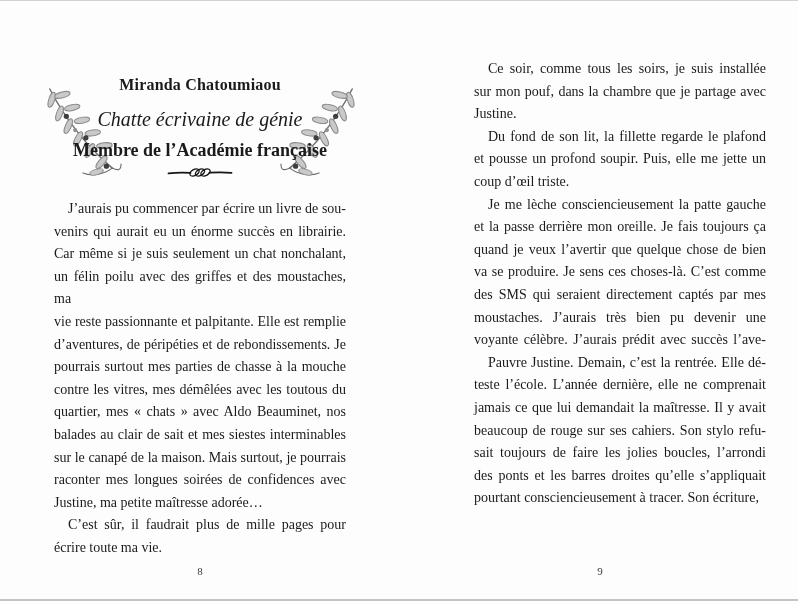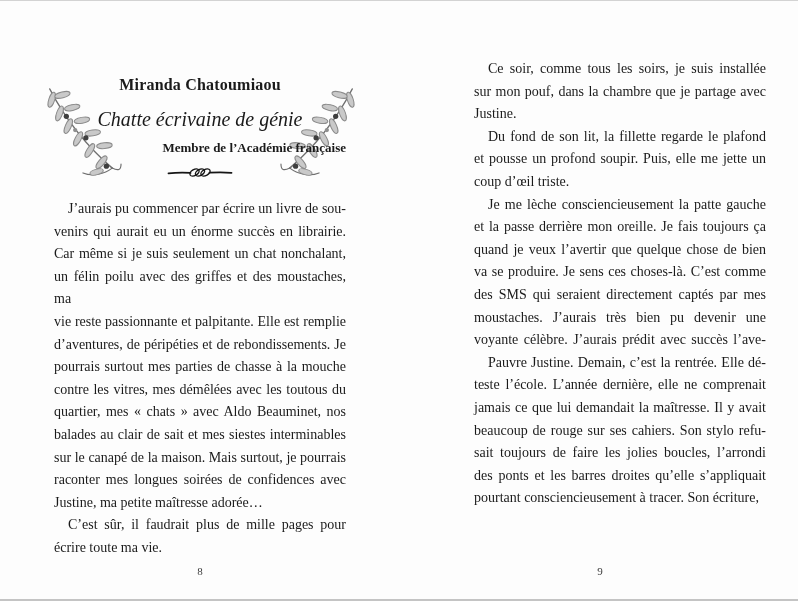--- a/index.html
+++ b/index.html
@@ -14,21 +14,21 @@
   .edge.bottom { bottom:0; height:2px; background:#c4c4c4; }
 
   .page { position:absolute; top:0; height:601px; width:399px; }
   .page.left  { left:0; }
   .page.right { left:399px; }
 
   
   .hdr-line { position:absolute; left:54px; width:292px; text-align:center; white-space:nowrap; }
   .title    { top:76px;  font-size:16px; font-weight:bold; letter-spacing:0.2px; }
   .subtitle { top:108px; font-size:20px; font-style:italic; }
-  .role     { top:140px; font-size:13px; font-weight:bold;text-align:right; }
+  .role     { top:140px; font-size:18px; font-weight:bold; }
   .divider  { top:165px; height:16px; }
   .divider svg { vertical-align:top; }
 
   .branch { position:absolute; top:84px; width:82px; height:94px; }
   .branch.bleft  { left:40px; }
   .branch.bright { left:280px; transform:scaleX(-1); }
 
   
   .bodytext { position:absolute; width:292px; font-size:14px; line-height:22.6px; }
   .page.left  .bodytext { left:54px; top:198px; }

